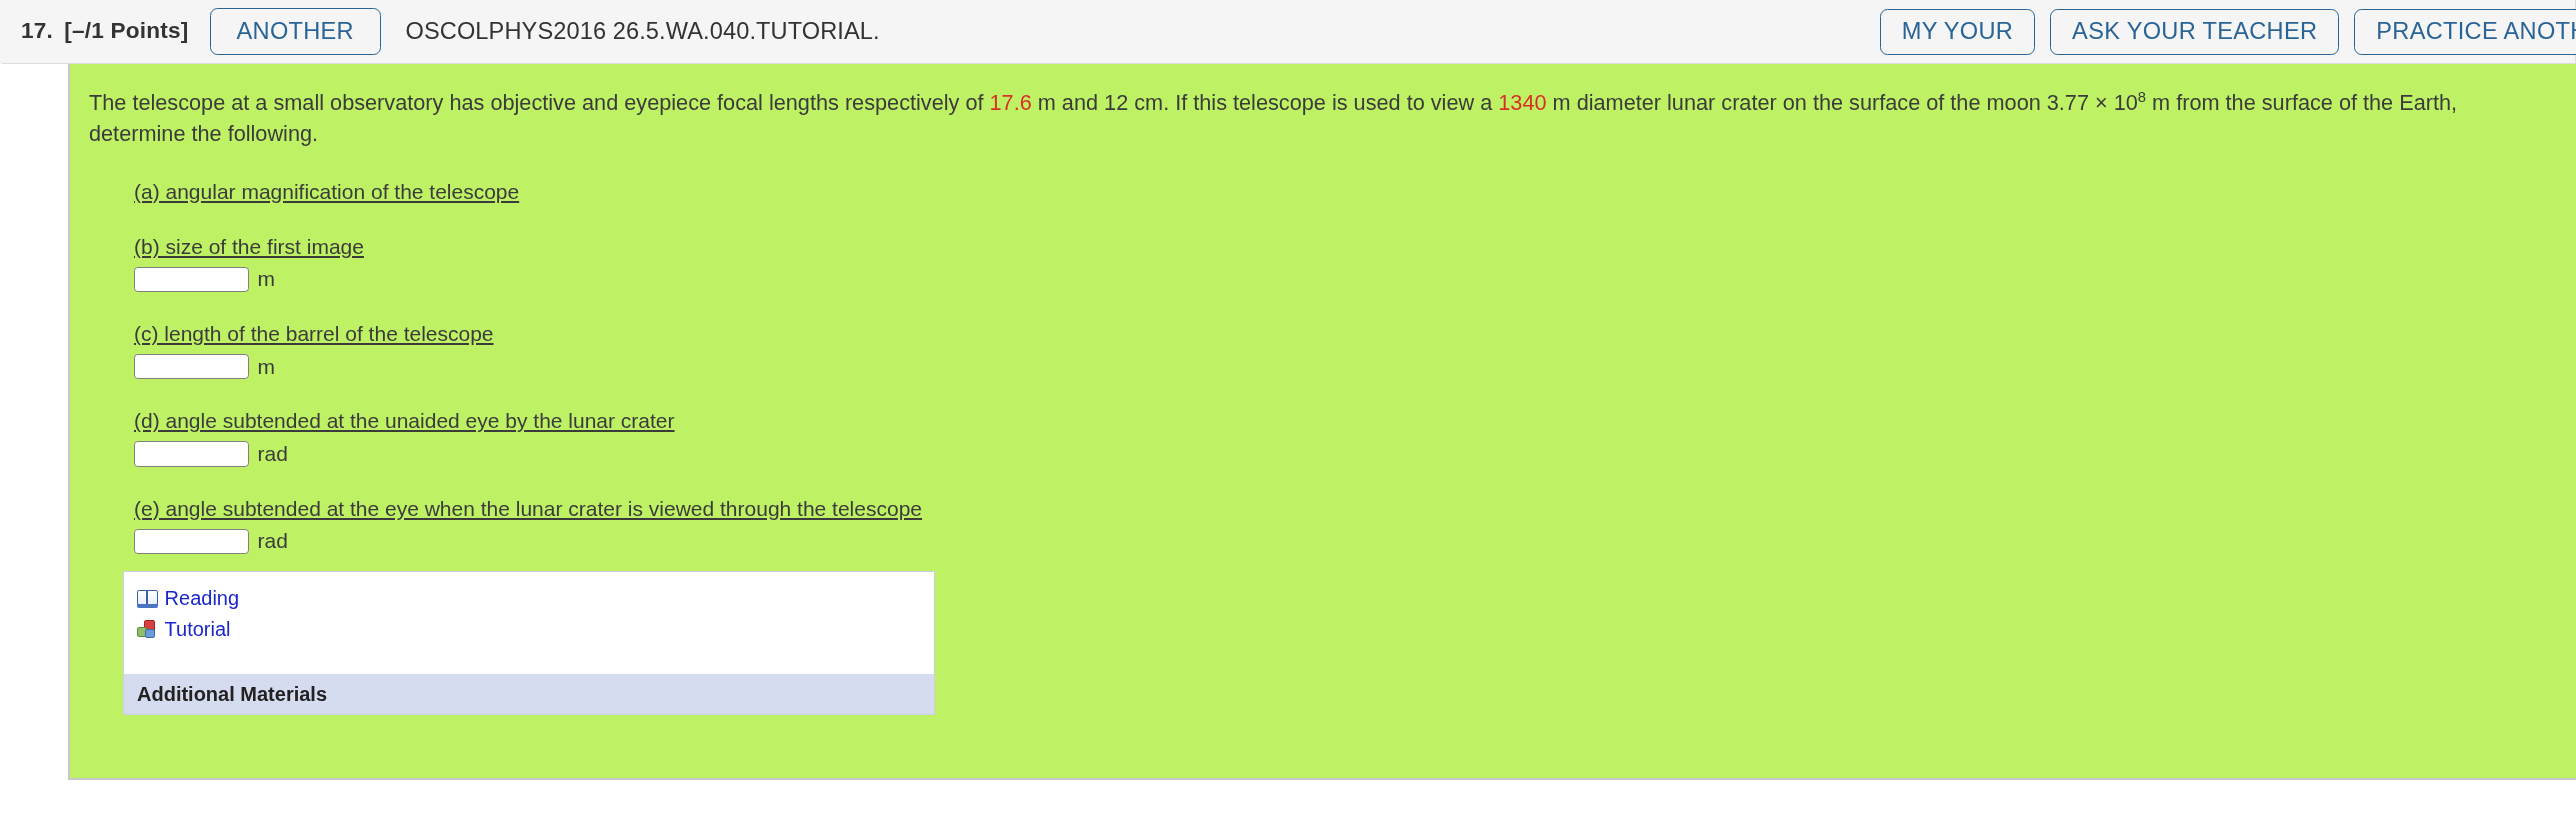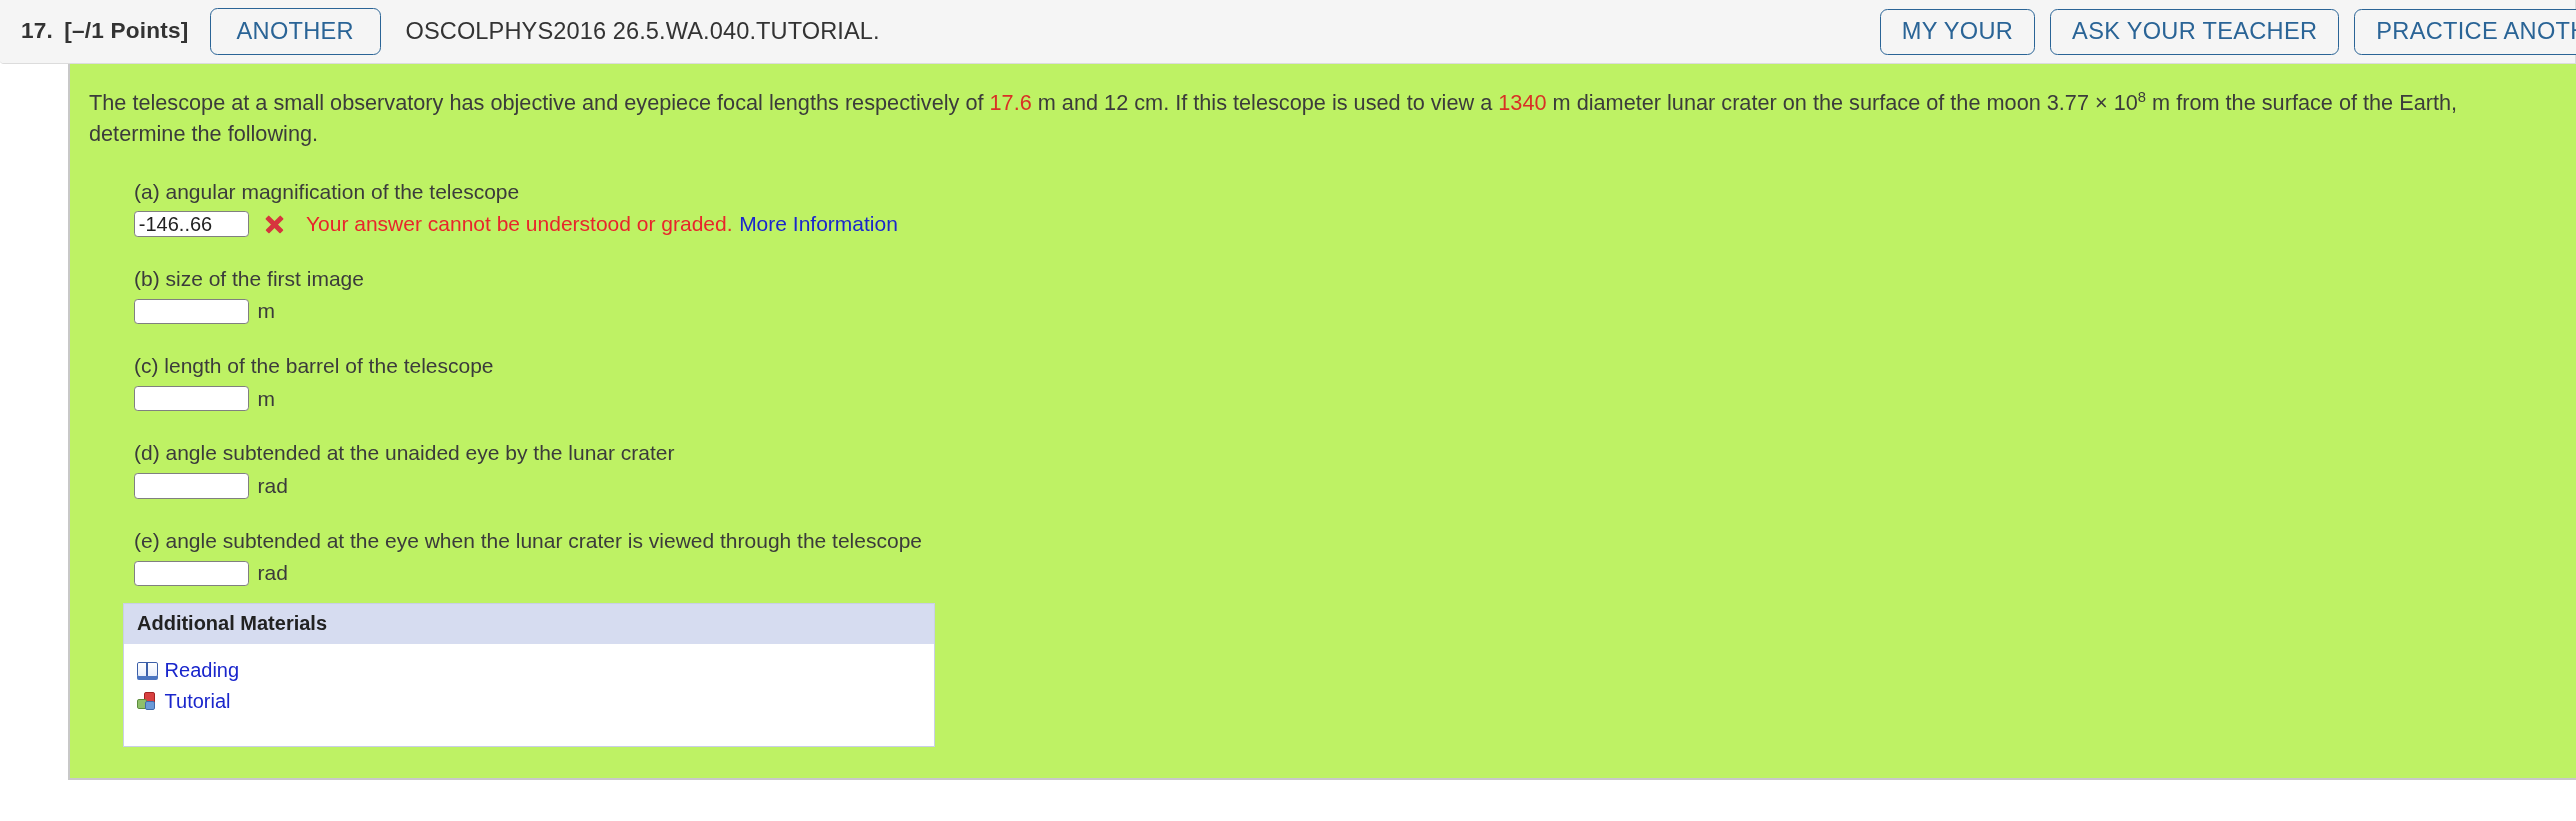--- a/index.html
+++ b/index.html
@@ -97,20 +97,21 @@
   }
   .hl { color: #d93025; }
   sup { font-size: 0.68em; vertical-align: super; line-height: 0; }
 
   .part { margin-top: 28px; padding-left: 45px; }
   .part-label {
     font-size: 21px;
     color: #3b3b3b;
     line-height: 1.3;
     margin-bottom: 6.6px;
+    text-decoration: underline;
   }
   .answer-row {
     display: flex;
     align-items: center;
   }
   .ans-input {
     width: 115px;
     height: 25.4px;
     border: 1.9px solid #808080;
     border-radius: 3.8px;
@@ -217,29 +218,20 @@
   </div>
 </div>
 
 <div id="qbox">
   <div id="content">
 
     <div class="stem"><span>The telescope at a small observatory has objective and eyepiece focal lengths respectively of </span><span class="hl">17.6</span><span> m and 12 cm. If this telescope is used to view a </span><span class="hl">1340</span><span> m diameter lunar crater on the surface of the moon 3.77 </span><span>×</span><span> 10</span><sup>8</sup><span> m from the surface of the Earth, determine the following.</span></div>
 
     <div class="part">
       <div class="part-label">(a) angular magnification of the telescope</div>
-      <div class="answer-row">
-        <input class="ans-input" type="text" value="-146..66" style="">
-        <span class="x-icon">
-            <span></span>
-            <span></span>
-          </span>
-        <span class="err-text">Your answer cannot be understood or graded.</span>
-        <a class="more-link">More Information</a>
-      </div>
     </div>
 
     <div class="part">
       <div class="part-label">(b) size of the first image</div>
       <div class="answer-row">
         <input class="ans-input" type="text" value="" style="">
         <span class="unit">m</span>
       </div>
     </div>
 
@@ -261,36 +253,36 @@
 
     <div class="part">
       <div class="part-label">(e) angle subtended at the eye when the lunar crater is viewed through the telescope</div>
       <div class="answer-row">
         <input class="ans-input" type="text" value="" style="">
         <span class="unit">rad</span>
       </div>
     </div>
 
     <div id="addl">
-      <div id="addl-header">Additional Materials</div>
       <div id="addl-body">
         <div class="mat-row">
           <span class="ico ico-book">
             <span class="pg"></span>
               <span class="spine"></span>
               <span class="base"></span>
           </span>
           <a class="mat-link">Reading</a>
         </div>
         <div class="mat-row">
           <span class="ico ico-cube">
             <span class="c1"></span>
               <span class="c2"></span>
               <span class="c3"></span>
           </span>
           <a class="mat-link">Tutorial</a>
         </div>
       </div>
+      <div id="addl-header">Additional Materials</div>
     </div>
 
   </div>
 </div>
 
 
 </body></html>

